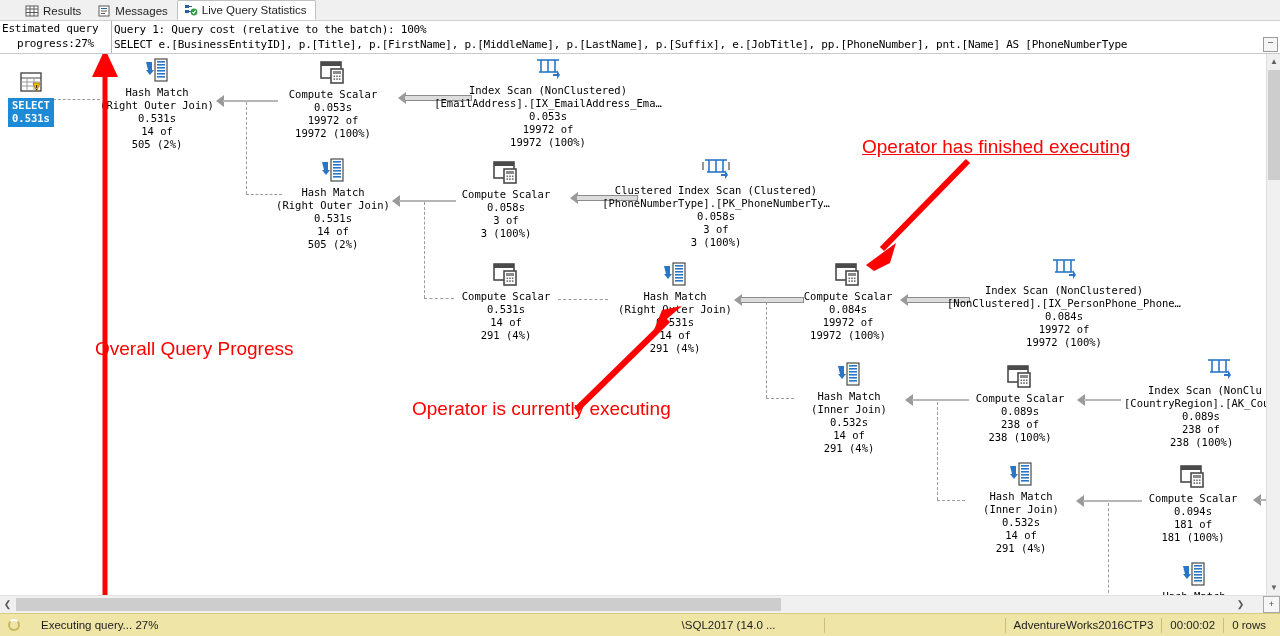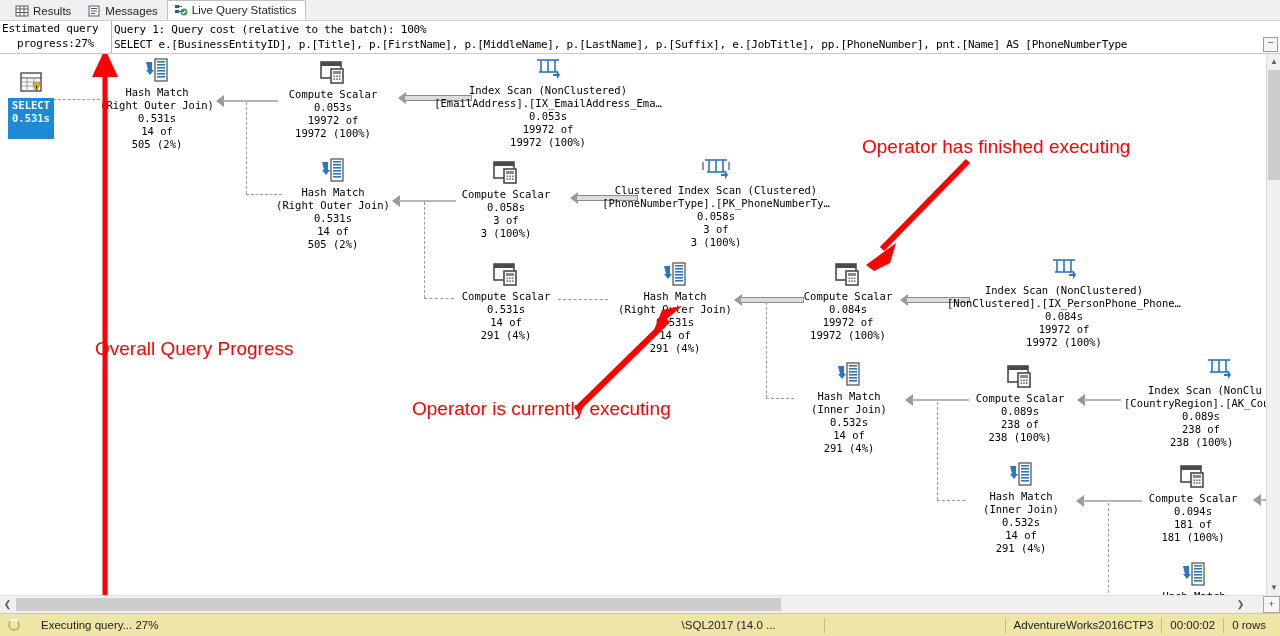--- a/index.html
+++ b/index.html
@@ -16,21 +16,21 @@
     background: #ffffff;
   }
 
   
   .tabstrip {
     position: absolute; left: 0; top: 0;
     width: 1280px; height: 21px;
     background: #f0f0f0;
     border-bottom: 1px solid #cfcfcf;
     display: flex; align-items: flex-end;
-    padding-left: 8px;
+    padding-left: 18px;
   }
   .tab {
     height: 20px;
     display: flex; align-items: center;
     gap: 4px;
     padding: 0 8px 0 6px;
     font-size: 11.5px;
     color: #1e1e1e;
     border: 1px solid transparent;
     border-bottom: none;
@@ -99,21 +99,21 @@
     white-space: nowrap;
   }
   .node .lbl.obj { color: #000; }
 
   
   .selnode { position: absolute; text-align: center; }
   .selnode .selbox {
     background: #1c8ad6; color: #ffffff;
     font-family: "DejaVu Sans Mono", monospace;
     font-size: 10.5px; line-height: 13px;
-    padding: 1px 4px 14px;
+    padding: 1px 4px 2px;
     font-weight: bold;
   }
 
   
   .conn { position: absolute; }
   .conn .bar {
     position: absolute; left: 7px; top: 3px;
     height: 6px;
     background: #dcdcdc;
     border-top: 1px solid #8c8c8c;
@@ -678,21 +678,21 @@
       <line x1="118" y1="12" x2="32" y2="100" stroke="#fe0000" stroke-width="6"></line>
       <path d="M16 116 L46 94 L40 114 L24 122 Z" fill="#fe0000"></path>
     </svg>
 
     <svg class="arrow" style="left:560px; top:248px; width:130px; height:120px;" viewBox="0 0 130 120">
       <line x1="16" y1="108" x2="108" y2="18" stroke="#fe0000" stroke-width="6"></line>
       <path d="M122 4 L94 28 L102 8 Z" fill="#fe0000"></path>
     </svg>
 
     <div class="annot" style="left:62px; top:284px;margin-left:33px;">Overall Query Progress</div>
-    <div class="annot" style="left:862px; top:82px;">Operator has finished executing</div>
+    <div class="annot" style="left:862px; top:82px;text-decoration:underline;">Operator has finished executing</div>
     <div class="annot" style="left:412px; top:344px;">Operator is currently executing</div>
 
   </div>
 
   <div class="vscroll">
     <div class="btn">▲</div>
     <div class="thumb"></div>
     <div class="btn" style="position:absolute; bottom:0; left:0;">▼</div>
   </div>
 

